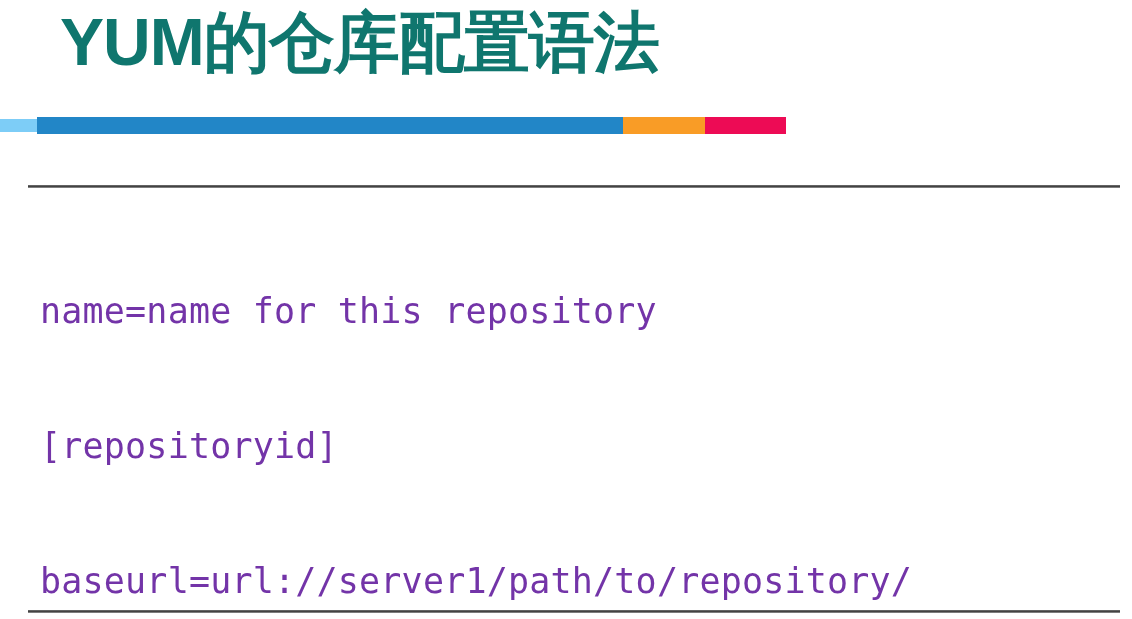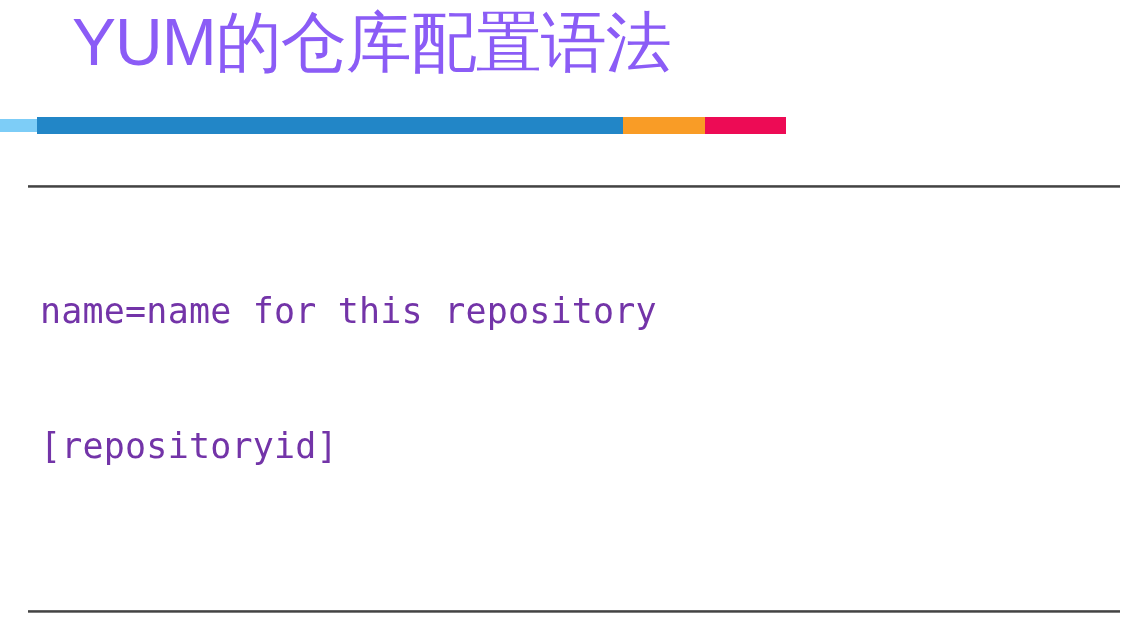--- a/index.html
+++ b/index.html
@@ -17,28 +17,28 @@
 
   .slide {
     position: absolute;
     inset: 0;
     background: #ffffff;
   }
 
   
   .slide-title {
     position: absolute;
-    left: 72px;
+    left: 60px;
     top: 2px;
     font-family: "Liberation Sans", "DejaVu Sans", sans-serif;
-    font-weight: 400;
+    font-weight: 700;
     font-size: 66px;
     line-height: 80px;
     letter-spacing: -1px;
-    color: #8b5cf6;
+    color: #0f766e;
     white-space: nowrap;
   }
 
   
   .accent-bar {
     position: absolute;
     left: 0px;
     top: 117px;
     height: 17px;
     width: 786px;
@@ -93,20 +93,21 @@
     <div class="accent-seg blue" style="background: rgb(34, 134, 199);"></div>
     <div class="accent-seg orange" style="background: rgb(249, 156, 38);"></div>
     <div class="accent-seg pink" style="background: rgb(237, 11, 85);"></div>
   </div>
 
   <div class="rule top"></div>
 
   <div class="code-block" style="color: rgb(115, 52, 168);">
     <span class="code-line">name=name for this repository</span>
     <span class="code-line">[repositoryid]</span>
+    <span class="code-line">baseurl=url://server1/path/to/repository/</span>
     
     
     
     
     
     
   </div>
 
   <div class="rule bottom"></div>
 

